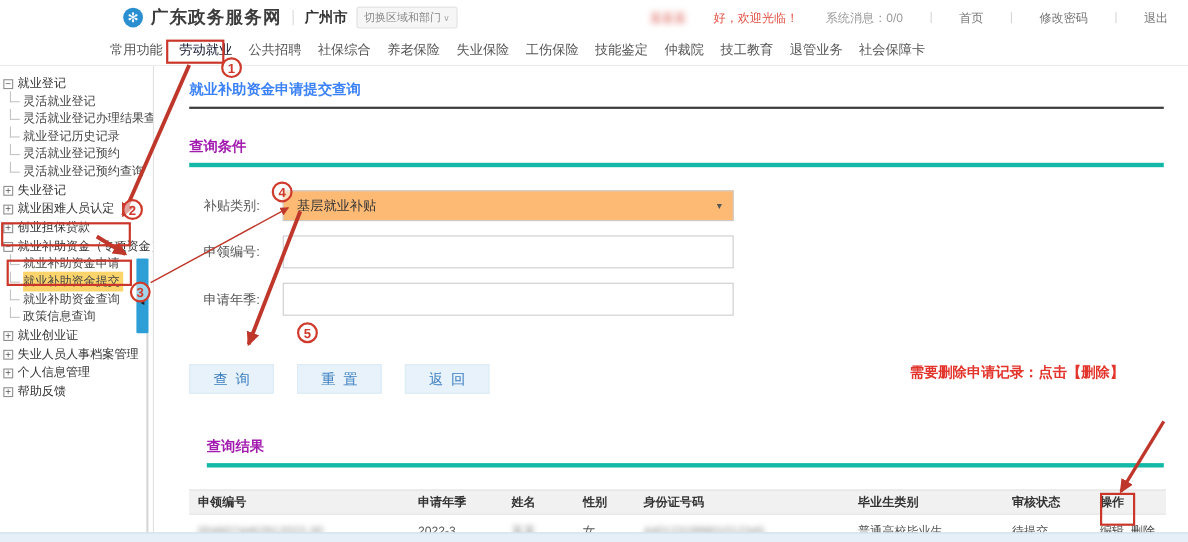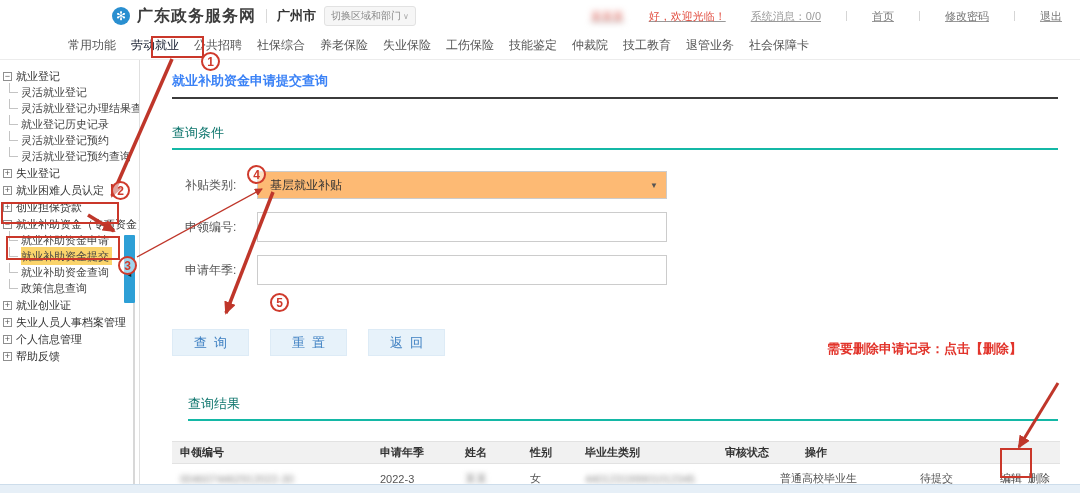--- a/index.html
+++ b/index.html
@@ -8,29 +8,29 @@
 
   
   .topbar { position:absolute; left:0; top:0; width:1080px; height:32px; display:flex; align-items:center; background:#fff; }
   .brand { display:flex; align-items:center; padding-left:112px; }
   .logo { width:18px; height:18px; border-radius:50%; background:#2a8fd0; color:#fff; font-size:12px; line-height:18px; text-align:center; margin-right:7px; }
   .site-name { font-size:16px; font-weight:bold; color:#3c3c3c; letter-spacing:1px; }
   .vsep { width:1px; height:14px; background:#d9d9d9; margin:0 10px; }
   .city { font-size:13px; font-weight:bold; color:#333; margin-right:8px; }
   .switch-btn { font-size:10px; color:#888; background:#f6f6f6; border:1px solid #e2e2e2; border-radius:3px; padding:2px 6px; cursor:pointer; }
   .switch-btn .caret { font-size:8px; color:#aaa; margin-left:2px; }
-  .user-area { margin-left:auto; display:flex; align-items:center; gap:25px; padding-right:18px; font-size:11px; color:#999;text-decoration:underline; }
+  .user-area { margin-left:auto; display:flex; align-items:center; gap:25px; padding-right:18px; font-size:11px; color:#999; }
   .blur-red { color:#d8554a; filter:blur(3px); font-size:11px; }
   .welcome { color:#e25043; font-size:11px; }
   .sysmsg { color:#9a9a9a; }
   .hsep { width:1px; height:10px; background:#d5d5d5; }
   .toplink { color:#777; cursor:pointer; }
 
   
-  .nav { position:absolute; left:0; top:32px; width:1080px; height:28px; display:flex; align-items:center; gap:15px; padding-left:68px; border-bottom:1px solid #ececec; background:#fff; }
+  .nav { position:absolute; left:0; top:32px; width:1080px; height:28px; display:flex; align-items:center; gap:15px; padding-left:100px; border-bottom:1px solid #ececec; background:#fff; }
   .nav-item { font-size:12px; color:#555; cursor:pointer; white-space:nowrap; }
   .nav-item.active { color:#0f172a; }
 
   
   .sidebar { position:absolute; left:0; top:60px; width:140px; height:433px; background:#fff; border-right:1px solid #e0e0e0; padding-top:7px; overflow:hidden; }
   .t-row { height:16px; line-height:16px; font-size:11px; color:#333; white-space:nowrap; display:flex; align-items:center; cursor:pointer; }
   .t-row.parent { margin-top:1px; padding-left:3px; }
   .t-box { display:inline-block; width:9px; height:9px; border:1px solid #8f8f8f; background:#fff; font-size:9px; line-height:7px; text-align:center; color:#555; margin-right:4px; flex:0 0 9px; }
   .t-row.child { padding-left:9px; color:#444; }
   .t-line { display:inline-block; width:9px; height:10px; border-left:1px solid #c4c4c4; border-bottom:1px solid #c4c4c4; margin-right:3px; transform:translateY(-4px); flex:0 0 9px; }
@@ -38,21 +38,21 @@
   .t-label { overflow:hidden; }
 
   
   .sb-track { position:absolute; left:133px; top:303px; width:2px; height:182px; background:#d8d8d8; }
   .sb-thumb { position:absolute; left:124px; top:235px; width:11px; height:68px; background:#2d9fd6; border-radius:1px; cursor:pointer; }
   .sb-collapse { position:absolute; left:124px; top:271px; width:11px; font-size:7px; color:#222; text-align:center; }
 
   
   .main { position:absolute; left:140px; top:60px; width:940px; height:433px; background:#fff; padding:12px 22px 0 32px; }
   .page-title { font-size:13px; font-weight:bold; color:#3b82f6; padding-bottom:7px; border-bottom:2px solid #3b3b3b; }
-  .section-title { font-size:13px; font-weight:normal; color:#0f766e; padding-bottom:6px; border-bottom:2px solid #14b8a6; margin-top:25px; }
+  .section-title { font-size:13px; font-weight:bold; color:#a21caf; padding-bottom:6px; border-bottom:4px solid #14b8a6; margin-top:25px; }
   .form { margin-top:21px; }
   .f-row { display:flex; align-items:center; margin-bottom:13px; }
   .f-label { width:85px; padding-left:13px; font-size:12px; color:#555; flex:0 0 85px; }
   .f-select { width:410px; height:28px; border:1px solid #ccc; display:flex; align-items:center; font-size:12px; color:#333; padding:0 8px 0 12px; cursor:pointer; background:#fdba74; }
   .f-select .sel-caret { margin-left:auto; font-size:8px; color:#555; }
   .f-input { width:410px; height:30px; border:1px solid #ccc; background:#fff; font-size:12px; color:#333; padding:0 8px; }
   .btn-row { margin-top:44px; display:flex; gap:21px; }
   .btn { width:77px; height:27px; background:#e7f2fa; border:1px solid #ddebf6; color:#3d7fc1; font-size:13px; letter-spacing:7px; padding-left:7px; text-align:center; line-height:25px; cursor:pointer; }
   .results-title { margin-top:39px;margin-left:16px; }
 
@@ -61,21 +61,21 @@
   .thead { display:flex; background:#f1f1f1; border-top:1px solid #e2e2e2; border-bottom:1px solid #e2e2e2; height:23px; align-items:center; }
   .trow { display:flex; height:30px; align-items:center; border-bottom:1px solid #ededed; background:#fff; }
   .th { font-size:11px; font-weight:bold; color:#333; padding-left:8px; white-space:nowrap; }
   .td { font-size:11px; color:#555; padding-left:8px; white-space:nowrap; overflow:hidden; }
   .c1{width:200px;} .c2{width:85px;} .c3{width:65px;} .c4{width:55px;} .c5{width:195px;} .c6{width:140px;} .c7{width:80px;} .c8{width:68px;}
   .blurred { filter:blur(2.5px); color:#8d8d8d; }
   .action-link { color:#444; cursor:pointer; margin-right:6px; }
 
   
   .tip { position:absolute; font-size:13px; font-weight:bold; color:#e2342b; white-space:nowrap; z-index:40; }
-  .tip1 { left:827px; top:340px; }
+  .tip1 { left:827px; top:330px; }
   .tip2 { left:813px; top:363px; }
 
   
   .bottom-strip { position:absolute; left:0; top:484px; width:1080px; height:9px; background:#e6eff7; border-top:1px solid #cdddeb; z-index:30; }
 
   
   .overlay { position:absolute; left:0; top:0; width:1080px; height:493px; pointer-events:none; z-index:60; }
   .step { position:absolute; width:19px; height:19px; border:2px solid #cf3a2c; border-radius:50%; color:#cf3a2c; font-size:12px; font-weight:bold; line-height:16px; text-align:center; background:rgba(255,255,255,.55); z-index:70; }
 </style>
 </head>
@@ -227,20 +227,21 @@
     </div>
 
     <div class="section-title results-title">查询结果</div>
 
     <div class="table">
       <div class="thead">
         <span class="th c1">申领编号</span>
         <span class="th c2">申请年季</span>
         <span class="th c3">姓名</span>
         <span class="th c4">性别</span>
+        <span class="th c5">身份证号码</span>
         <span class="th c6">毕业生类别</span>
         <span class="th c7">审核状态</span>
         <span class="th c8">操作</span>
       </div>
       <div class="trow">
         <span class="td c1 blurred">0046074462912022-30</span>
         <span class="td c2">2022-3</span>
         <span class="td c3 blurred">某某</span>
         <span class="td c4">女</span>
         <span class="td c5 blurred">440123199901012345</span>

